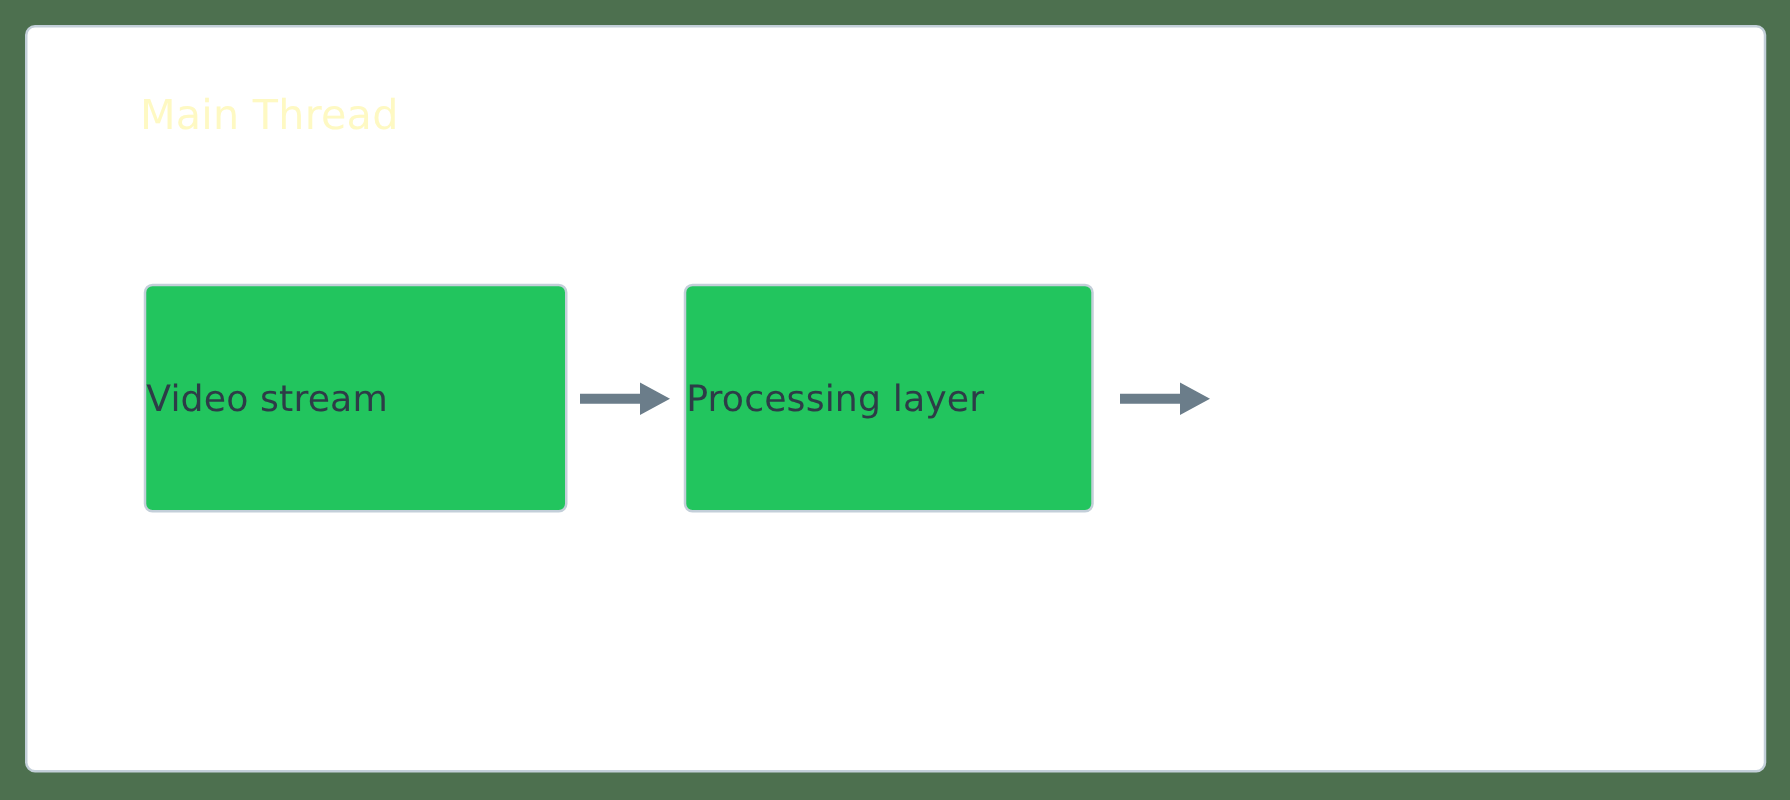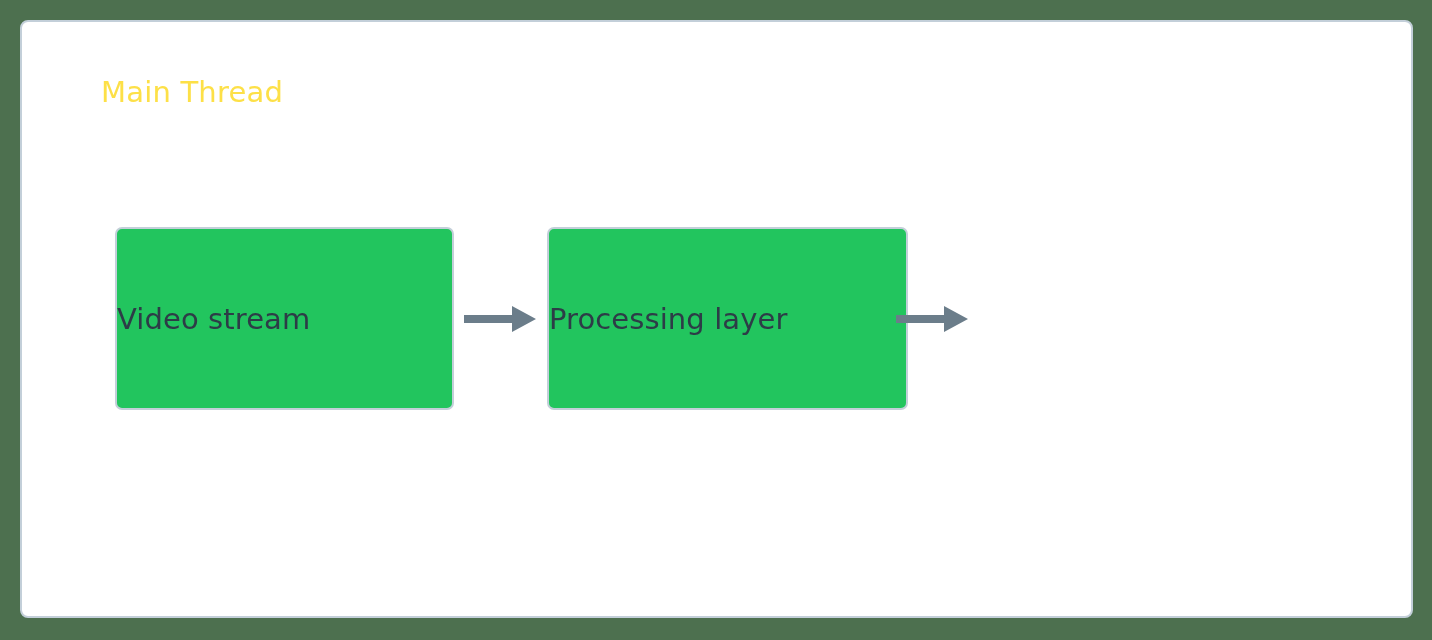--- a/index.html
+++ b/index.html
@@ -30,25 +30,25 @@
     height: 598px;
     box-sizing: border-box;
     background: #ffffff;
     border: 2px solid #c3cfd9;
     border-radius: 8px;
   }
 
   
   .subgraph-title {
     position: absolute;
-    left: 101px;
+    left: 112px;
     top: 74px;
-    font-size: 29px;
+    font-size: 33px;
     line-height: 36px;
-    color: #fde047;
+    color: #fef9c3;
     font-family: "DejaVu Sans", sans-serif;
     white-space: nowrap;
     letter-spacing: 0.2px;
   }
 
   
   .node {
     position: absolute;
     top: 227px;
     height: 183px;
@@ -64,21 +64,21 @@
     font-size: 29px;
     line-height: 34px;
     color: #2d3c47;
     font-family: "DejaVu Sans", sans-serif;
     white-space: nowrap;
     text-align: center;
     letter-spacing: 0.1px;
   }
 
   #node-0 { left: 115px; width: 339px; }
-  #node-1 { left: 547px; width: 361px; }
+  #node-1 { left: 547px; width: 328px; }
   #node-2 { left: 978px; width: 341px; }
 
   
   .edge {
     position: absolute;
     top: 303px;
     height: 32px;
   }
   #edge-0 { left: 462px; width: 76px; }
   #edge-1 { left: 894px; width: 76px; }

